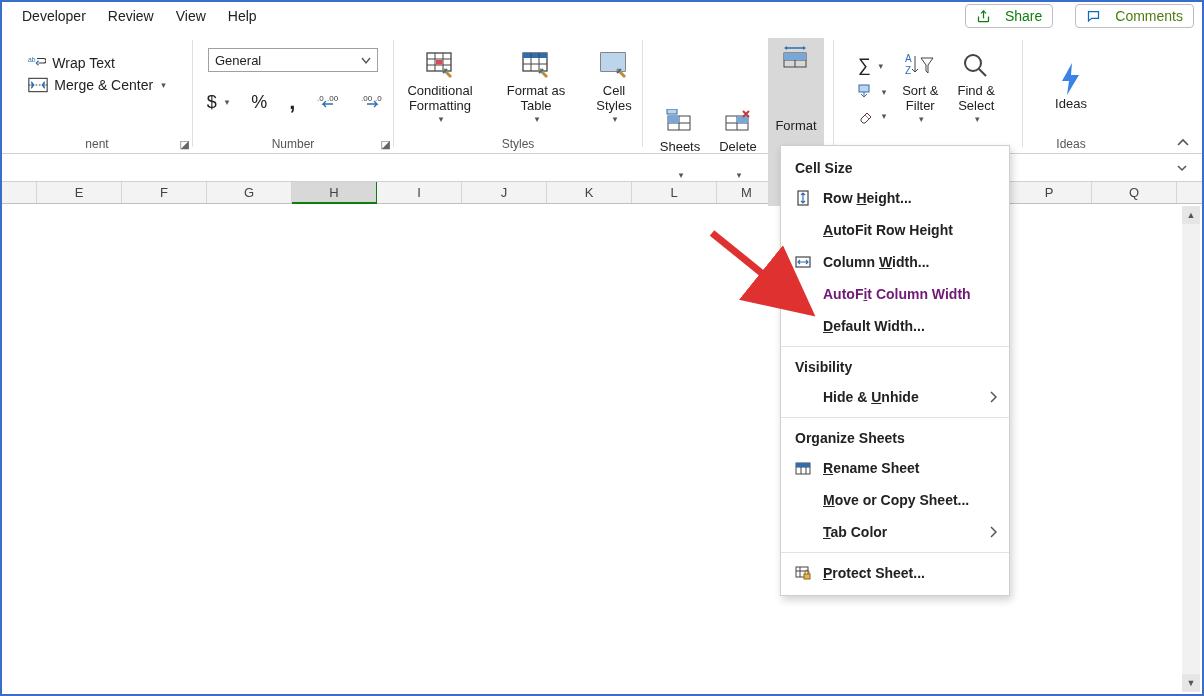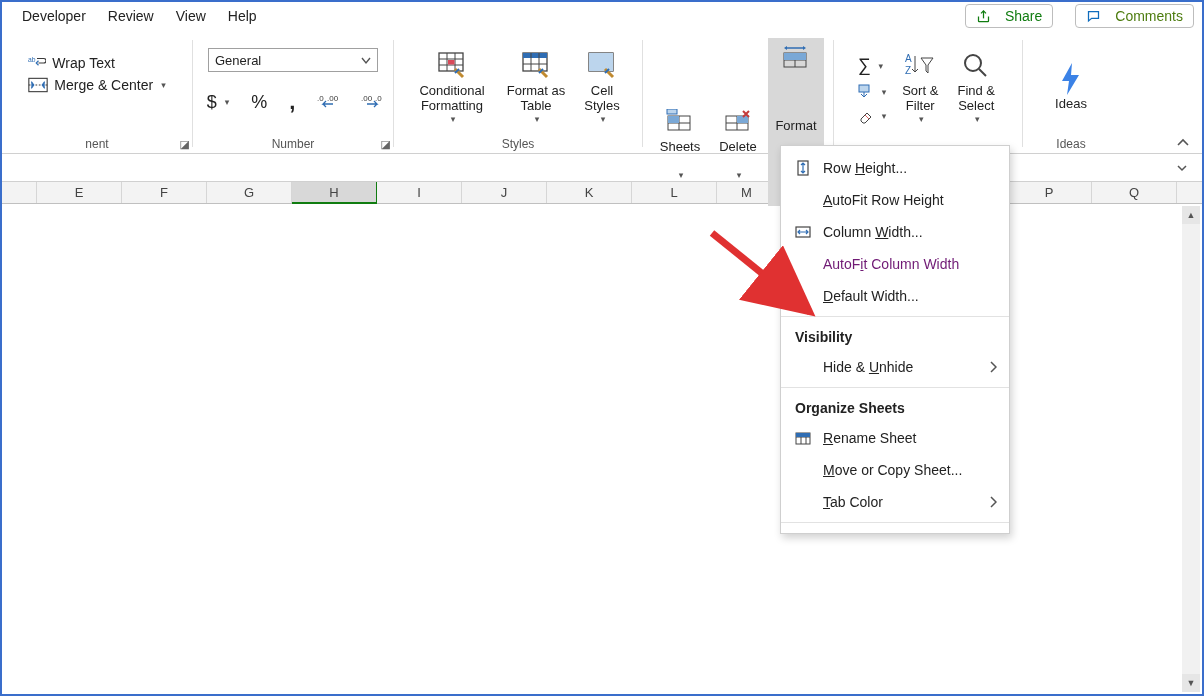--- a/index.html
+++ b/index.html
@@ -31,21 +31,21 @@
   .active-btn { background: #d8d8d8; gap: 42px; }
   .collapse-caret { position: absolute; right: 12px; bottom: 6px; cursor: pointer; }
   .formula-bar { height: 28px; border-bottom: 1px solid #d0d0d0; display:flex; align-items:center; justify-content:flex-end; padding-right:14px; }
   .col-headers { display: flex; height: 22px; background: #f3f3f3; border-bottom: 1px solid #c0c0c0; }
   .col-headers .ch { width: 85px; border-right: 1px solid #d6d6d6; font-size: 13px; color: #444; text-align: center; line-height: 21px; }
   .col-headers .ch.first { width: 35px; }
   .col-headers .ch.sel { background: #d8d8d8; border-bottom: 2px solid #107c10; border-right: 1px solid #107c10; height:22px; box-sizing:border-box; }
   .sheet-area { position: absolute; left: 0; right: 0; top: 204px; bottom: 0; background: #fff; }
   .dropdown-menu { position: absolute; top: 0; left: 0; width: 230px; background: #fff; border: 1px solid #cfcfcf; box-shadow: 2px 4px 8px rgba(0,0,0,0.18); padding: 6px 0 6px 0; font-size: 14px; color: #222; }
   .dropdown-menu .section-head { font-weight: 700; padding: 8px 14px 6px 14px; }
-  .dropdown-menu .item { display: flex; gap: 10px; padding: 8px 12px 8px 14px; cursor: pointer; position: relative; }
+  .dropdown-menu .item { display: flex; gap: 10px; padding: 8px 12px 8px 14px; cursor: pointer; position: relative; font-weight: bold; }
   .dropdown-menu .item .icon-slot { width: 18px; text-align: center; color: #3a3a3a; }
   .dropdown-menu .item .sub-caret { position: absolute; right: 12px; top: 50%; transform: translateY(-50%); }
   .dropdown-menu .item.target { color: #701a75; }
   .dropdown-menu hr { border: none; border-top: 1px solid #e2e2e2; margin: 4px 0; }
   .ul-char { text-decoration: underline; }
   .arrow { position: absolute; pointer-events: none; }
   .scrollbar-v { position:absolute; right:2px; top:204px; bottom:2px; width:18px; background:#f1f1f1; }
   .scrollbar-v .up-btn, .scrollbar-v .dn-btn { height:18px; display:flex; align-items:center; justify-content:center; font-size:9px; color:#555; background:#e6e6e6; cursor:pointer; }
   .scrollbar-v .dn-btn { position:absolute; bottom:0; left:0; right:0;}
   svg { display:block; }
@@ -132,21 +132,21 @@
             </svg>
         </span>
       </div>
     </div>
     <div class="label">Number</div>
     <span class="dialog-launcher">◪</span>
   </div>
   <div class="sep"></div>
 
   <div class="group" style="width:248px;">
-    <div class="content" style="gap:2px;">
+    <div class="content" style="gap:14px;">
       <div class="big-ctrl wide">
         <span class="icon-slot">
           <svg width="30" height="30" viewBox="0 0 30 30">
               <rect x="2" y="2" width="24" height="18" fill="none" stroke="#444" stroke-width="1.3"></rect>
               <path d="M2 8h24M2 14h24M10 2v18M18 2v18" stroke="#444"></path>
               <rect x="11" y="9" width="6.5" height="4.5" fill="#d94a5a"></rect>
               <path d="M18 18l8 8" stroke="#c08a30" stroke-width="3"></path>
               <path d="M22 18l-4 4" stroke="#2f6db3" stroke-width="2"></path>
             </svg>
         </span>
@@ -325,20 +325,21 @@
 </div>
 
 <div class="sheet-area"></div>
 
 <div class="scrollbar-v">
   <div class="up-btn">▲</div>
   <div class="dn-btn">▼</div>
 </div>
 
 <div class="dropdown-menu" style="position:absolute; left:778px; top:143px;">
+  <div class="section-head">Cell Size</div>
   <div class="item">
     <span class="icon-slot">
       <svg width="16" height="16" viewBox="0 0 16 16" stroke="#2f6db3" fill="none" stroke-width="1.2">
           <rect x="3" y="1" width="10" height="14" stroke="#444"></rect>
           <path d="M8 3v10M6 5l2-2 2 2M6 11l2 2 2-2"></path>
         </svg>
     </span>
     <span>Row <span class="ul-char">H</span>eight...</span>
   </div>
   <div class="item">
@@ -392,20 +393,31 @@
   <div class="item">
     <span class="icon-slot"></span>
     <span><span class="ul-char">T</span>ab Color</span>
     <span class="sub-caret">
       <svg width="8" height="12" viewBox="0 0 8 12">
           <path d="M2 1l5 5-5 5" fill="none" stroke="#555" stroke-width="1.5"></path>
         </svg>
     </span>
   </div>
   <hr>
+  <div class="item">
+    <span class="icon-slot">
+      <svg width="16" height="16" viewBox="0 0 16 16" stroke="#444" fill="none">
+          <rect x="1" y="2" width="12" height="10"></rect>
+          <path d="M1 6h12M5 2v10"></path>
+          <rect x="9" y="9" width="6" height="5" fill="#e8b54a" stroke="#8a6a1f"></rect>
+          <path d="M10 9v-2a2 2 0 014 0v2" stroke="#8a6a1f"></path>
+        </svg>
+    </span>
+    <span><span class="ul-char">P</span>rotect Sheet...</span>
+  </div>
 </div>
 
 <svg class="arrow" style="left:700px; top:225px;" width="140" height="110" viewBox="0 0 140 110">
   <defs>
       <marker id="ah" markerWidth="12" markerHeight="12" refX="9" refY="5" orient="auto">
         <path d="M0 0L10 5L0 10z" fill="#e03131"></path>
       </marker>
     </defs>
   <line x1="10" y1="6" x2="108" y2="85" stroke="#e03131" stroke-width="7" marker-end="url(#ah)"></line>
 </svg>

